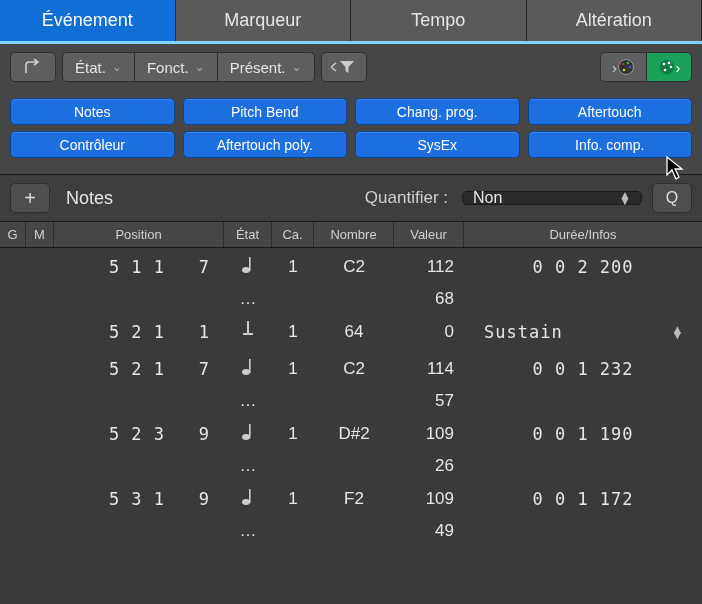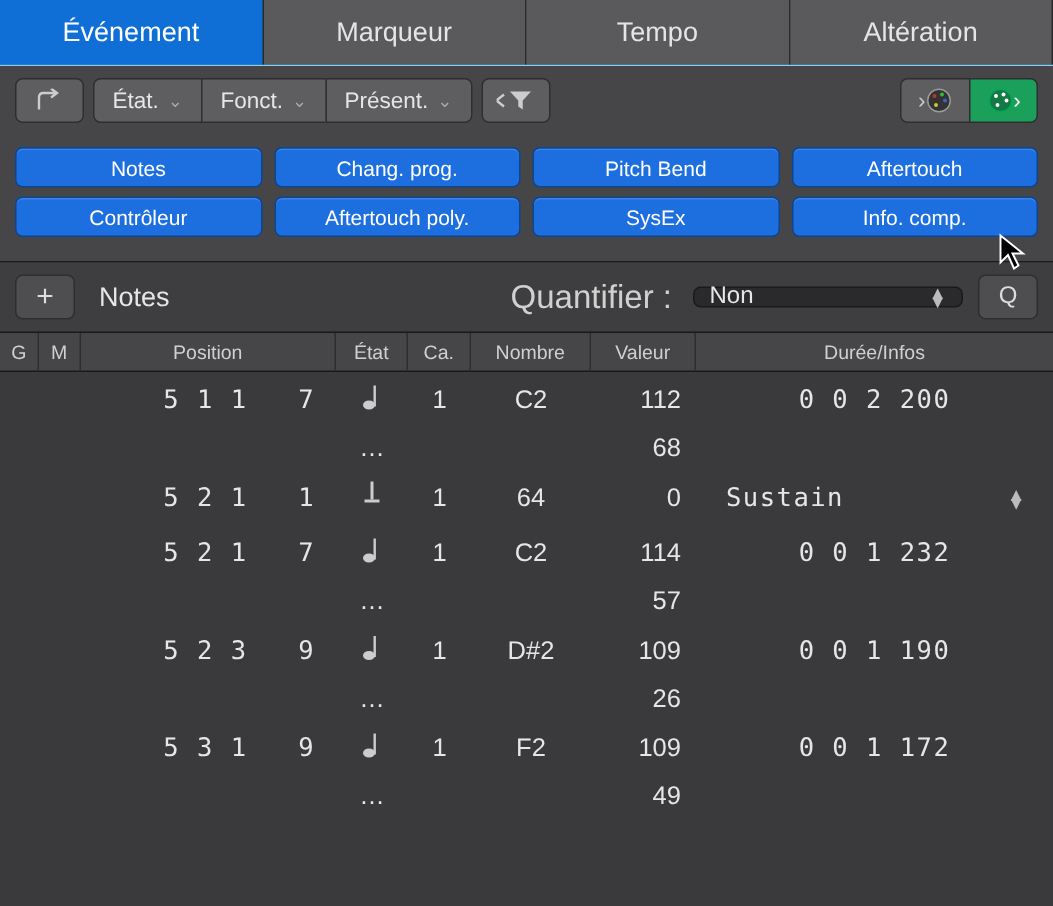--- a/index.html
+++ b/index.html
@@ -8,21 +8,21 @@
       height: 604px;
       background: #3a3a3c;
       font-family: -apple-system, "Helvetica Neue", sans-serif;
       color: #e6e6e6;
       font-size: 14px;
       overflow: hidden;
     }
     .tabs {
       display: flex;
       height: 44px;
-      border-bottom: 1px solid #7dd3fc;
+      border-bottom: 3px solid #7dd3fc;
     }
     .tab {
       flex: 1;
       display: flex;
       align-items: center;
       justify-content: center;
       font-size: 18px;
       font-weight: 400;
       background: #5a5a5c;
       color: #e5e5e5;
@@ -115,21 +115,21 @@
     }
     .add-btn {
       width: 40px; height: 30px;
       border: 1px solid #2e2e30;
       border-radius: 5px;
       background: #4e4e50;
       display:flex; align-items:center; justify-content:center;
       color:#ddd; font-size:20px; cursor:pointer;
     }
     .label-notes { margin-right: auto; margin-left:6px; font-size: 18px; }
-    .quant-label { color: #d0d0d0; font-size: 22px; margin-right: 4px; }
+    .quant-label { color: #d0d0d0; font-size: 17px; margin-right: 4px; }
     .quant-select {
       background: #2a2a2c;
       border: 1px solid #1a1a1a;
       border-radius: 5px;
       height: 14px;
       width: 180px;
       display: flex;
       align-items: center;
       padding: 0 10px;
       color: #e6e6e6;
@@ -262,22 +262,22 @@
           <circle cx="13" cy="9" r="1.3" fill="#fff"></circle>
           <circle cx="7" cy="12" r="1.3" fill="#fff"></circle>
         </svg>
       <span style="color:#fff">›</span>
     </div>
   </div>
 </div>
 
 <div class="filter-grid">
   <div class="filter-btn">Notes</div>
+  <div class="filter-btn">Pitch Bend</div>
   <div class="filter-btn">Chang. prog.</div>
-  <div class="filter-btn">Pitch Bend</div>
   <div class="filter-btn">Aftertouch</div>
   <div class="filter-btn">Contrôleur</div>
   <div class="filter-btn">Aftertouch poly.</div>
   <div class="filter-btn">SysEx</div>
   <div class="filter-btn">Info. comp.</div>
 </div>
 
 <div class="secondary-bar">
   <div class="add-btn">+</div>
   <div class="label-notes">Notes</div>

